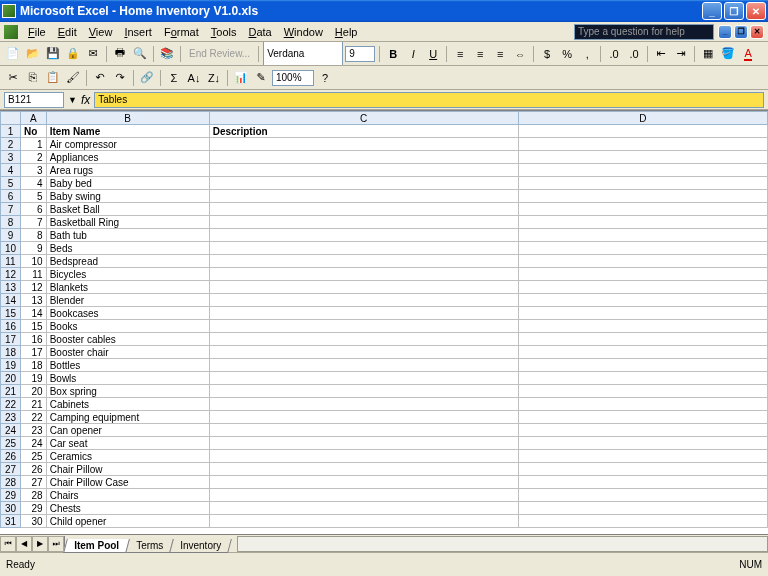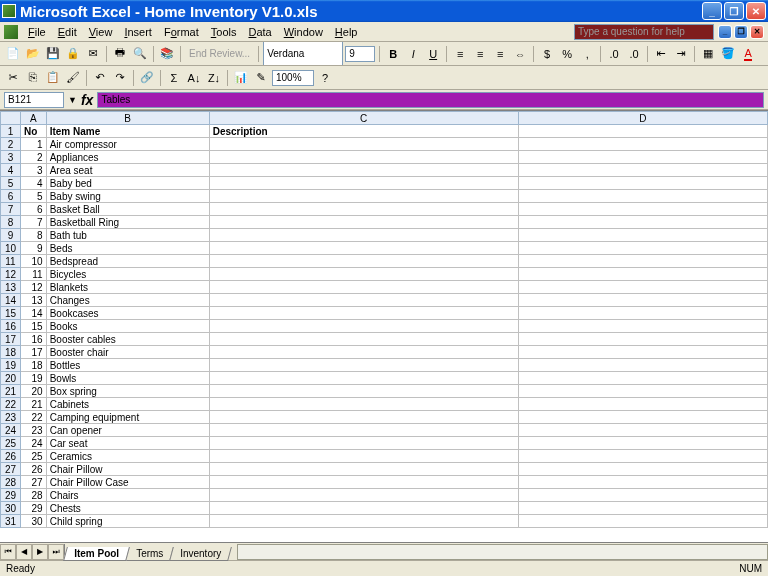--- a/index.html
+++ b/index.html
@@ -1,38 +1,38 @@
 <!DOCTYPE html>
 <html><head>
 <meta charset="utf-8">
 <style>
 *{box-sizing:border-box;margin:0;padding:0;font-family:Tahoma,Arial,sans-serif}
 body{background:#ece9d8;width:768px;height:576px;overflow:hidden;font-size:11px;display:flex;flex-direction:column}
 .titlebar{background:linear-gradient(to bottom,#3a91e8 0%,#0b5ad8 8%,#0b5ad8 92%,#084bb8 100%);height:22px;display:flex;align-items:center;padding:0 2px;color:#fff;font-weight:bold}
 .titlebar .app-icon{width:14px;height:14px;background:linear-gradient(135deg,#5a9e3a,#2d6a1a);margin-right:4px;border:1px solid #fff}
-.titlebar .title{flex:1;font-size:15px}
+.titlebar .title{flex:1;font-size:12px}
 .win-controls{display:flex;gap:2px}
 .win-btn{width:20px;height:18px;border:1px solid #fff;border-radius:3px;display:flex;align-items:center;justify-content:center;font-weight:bold;font-size:10px;cursor:pointer}
 .win-btn.min,.win-btn.max{background:linear-gradient(to bottom,#6ba5e7,#2d6ec9)}
 .win-btn.close{background:linear-gradient(to bottom,#f49a8e,#e14b3b)}
 .menubar{background:#ece9d8;height:20px;display:flex;align-items:center;padding:0 4px;border-bottom:1px solid #aca899;gap:0}
 .menubar .app-icon2{width:14px;height:14px;background:linear-gradient(135deg,#5a9e3a,#2d6a1a);margin-right:4px}
 .menu-item{padding:2px 6px;cursor:pointer}
 .menu-item u{text-decoration:underline}
-.help-box{margin-left:auto;width:140px;height:16px;border:1px solid #7f9db9;background:#7f1d1d;color:#999;font-size:10px;padding:0 3px;display:flex;align-items:center}
+.help-box{margin-left:auto;width:140px;height:16px;border:1px solid #7f9db9;background:#0f172a;color:#999;font-size:10px;padding:0 3px;display:flex;align-items:center}
 .toolbar{background:#ece9d8;height:24px;display:flex;align-items:center;padding:2px 4px;border-bottom:1px solid #aca899;gap:2px;overflow:hidden}
 .tool-btn{width:18px;height:18px;display:flex;align-items:center;justify-content:center;cursor:pointer;font-size:11px;border:1px solid transparent;border-radius:2px}
 .tool-sep{width:1px;height:16px;background:#aca899;margin:0 2px}
 .tool-text{color:#999;font-size:10px;padding:0 4px}
 .font-sel{width:80px;height:32px;border:1px solid #7f9db9;background:#fff;font-size:10px;padding:0 3px}
 .size-sel{width:30px;height:16px;border:1px solid #7f9db9;background:#fff;font-size:10px;padding:0 3px}
 .namebox-row{background:#ece9d8;height:20px;display:flex;align-items:center;padding:2px 4px;border-bottom:1px solid #aca899;gap:4px}
 .namebox{width:60px;height:16px;border:1px solid #7f9db9;background:#fff;font-size:10px;padding:1px 3px;display:flex;align-items:center}
-.fx{font-style:italic;font-weight:bold;font-size:14px}
-.formula-bar{flex:1;height:16px;border:1px solid #7f9db9;background:#a21caf;font-size:10px;padding:0 3px;display:flex;align-items:center}
+.fx{font-style:italic;font-weight:normal;font-size:12px}
+.formula-bar{flex:1;height:16px;border:1px solid #7f9db9;background:#fde047;font-size:10px;padding:0 3px;display:flex;align-items:center}
 .grid-wrapper{flex:1;display:flex;overflow:hidden;background:#fff;border-top:1px solid #808080}
 .grid-scroll{flex:1;overflow:auto}
 .grid-scroll::-webkit-scrollbar{width:16px;height:16px}
 .grid-scroll::-webkit-scrollbar-track{background:#f0f0e8;border:1px solid #c8c8b8}
 .grid-scroll::-webkit-scrollbar-thumb{background:#cdcdc1;border:1px solid #9c9c8a}
 .grid-scroll::-webkit-scrollbar-button{background:#ece9d8;border:1px solid #9c9c8a;height:16px;width:16px}
 table.sheet{border-collapse:collapse;font-size:10px;table-layout:fixed}
 table.sheet th,table.sheet td{border:1px solid #c0c0c0;padding:0 3px;height:13px;white-space:nowrap;overflow:hidden}
 table.sheet th{background:#e4ecf7;font-weight:normal;text-align:center;border-color:#9eb6ce}
 table.sheet th.corner{width:20px}
@@ -42,21 +42,21 @@
 .col-D{width:260px}
 .hdr-row td{font-weight:bold;background:#fff}
 .tabbar{background:#ece9d8;height:18px;display:flex;align-items:center;border-top:1px solid #808080;font-size:10px}
 .tab-nav{display:flex;border-right:1px solid #808080}
 .tab-nav-btn{width:16px;height:16px;display:flex;align-items:center;justify-content:center;cursor:pointer;border:1px solid #aca899;background:#ece9d8;font-size:8px}
 .tabs{display:flex;align-items:flex-end;height:18px}
 .tab{padding:1px 8px;background:#ece9d8;border:1px solid #808080;border-top:none;cursor:pointer;position:relative;margin-right:-1px;transform:skew(-15deg)}
 .tab span{display:inline-block;transform:skew(15deg)}
 .tab.active{background:#fff;font-weight:bold;z-index:1}
 .hscroll-area{flex:1;height:16px;background:#f0f0e8;border:1px solid #9c9c8a;margin-left:8px;display:flex;align-items:center}
-.statusbar{background:#ece9d8;height:16px;display:flex;align-items:center;padding:0 6px;border-top:1px solid #aca899;font-size:10px}
+.statusbar{background:#ece9d8;height:24px;display:flex;align-items:center;padding:0 6px;border-top:1px solid #aca899;font-size:10px}
 .status-right{margin-left:auto;display:flex;gap:20px}
 </style>
 </head>
 <body>
 
 <div class="titlebar">
   <div class="app-icon"></div>
   <div class="title">Microsoft Excel - Home Inventory V1.0.xls</div>
   <div class="win-controls">
     <div class="win-btn min">_</div>
@@ -191,21 +191,21 @@
           <tr>
             <th>3</th>
             <td class="col-A" style="text-align:right">2</td>
             <td class="col-B">Appliances</td>
             <td class="col-C"></td>
             <td class="col-D"></td>
           </tr>
           <tr>
             <th>4</th>
             <td class="col-A" style="text-align:right">3</td>
-            <td class="col-B">Area seat</td>
+            <td class="col-B">Area rugs</td>
             <td class="col-C"></td>
             <td class="col-D"></td>
           </tr>
           <tr>
             <th>5</th>
             <td class="col-A" style="text-align:right">4</td>
             <td class="col-B">Baby bed</td>
             <td class="col-C"></td>
             <td class="col-D"></td>
           </tr>
@@ -261,21 +261,21 @@
           <tr>
             <th>13</th>
             <td class="col-A" style="text-align:right">12</td>
             <td class="col-B">Blankets</td>
             <td class="col-C"></td>
             <td class="col-D"></td>
           </tr>
           <tr>
             <th>14</th>
             <td class="col-A" style="text-align:right">13</td>
-            <td class="col-B">Changes</td>
+            <td class="col-B">Blender</td>
             <td class="col-C"></td>
             <td class="col-D"></td>
           </tr>
           <tr>
             <th>15</th>
             <td class="col-A" style="text-align:right">14</td>
             <td class="col-B">Bookcases</td>
             <td class="col-C"></td>
             <td class="col-D"></td>
           </tr>
@@ -380,21 +380,21 @@
           <tr>
             <th>30</th>
             <td class="col-A" style="text-align:right">29</td>
             <td class="col-B">Chests</td>
             <td class="col-C"></td>
             <td class="col-D"></td>
           </tr>
           <tr>
             <th>31</th>
             <td class="col-A" style="text-align:right">30</td>
-            <td class="col-B">Child spring</td>
+            <td class="col-B">Child opener</td>
             <td class="col-C"></td>
             <td class="col-D"></td>
           </tr>
         </tbody>
     </table>
   </div>
 </div>
 
 <div class="tabbar">
   <div class="tab-nav">

